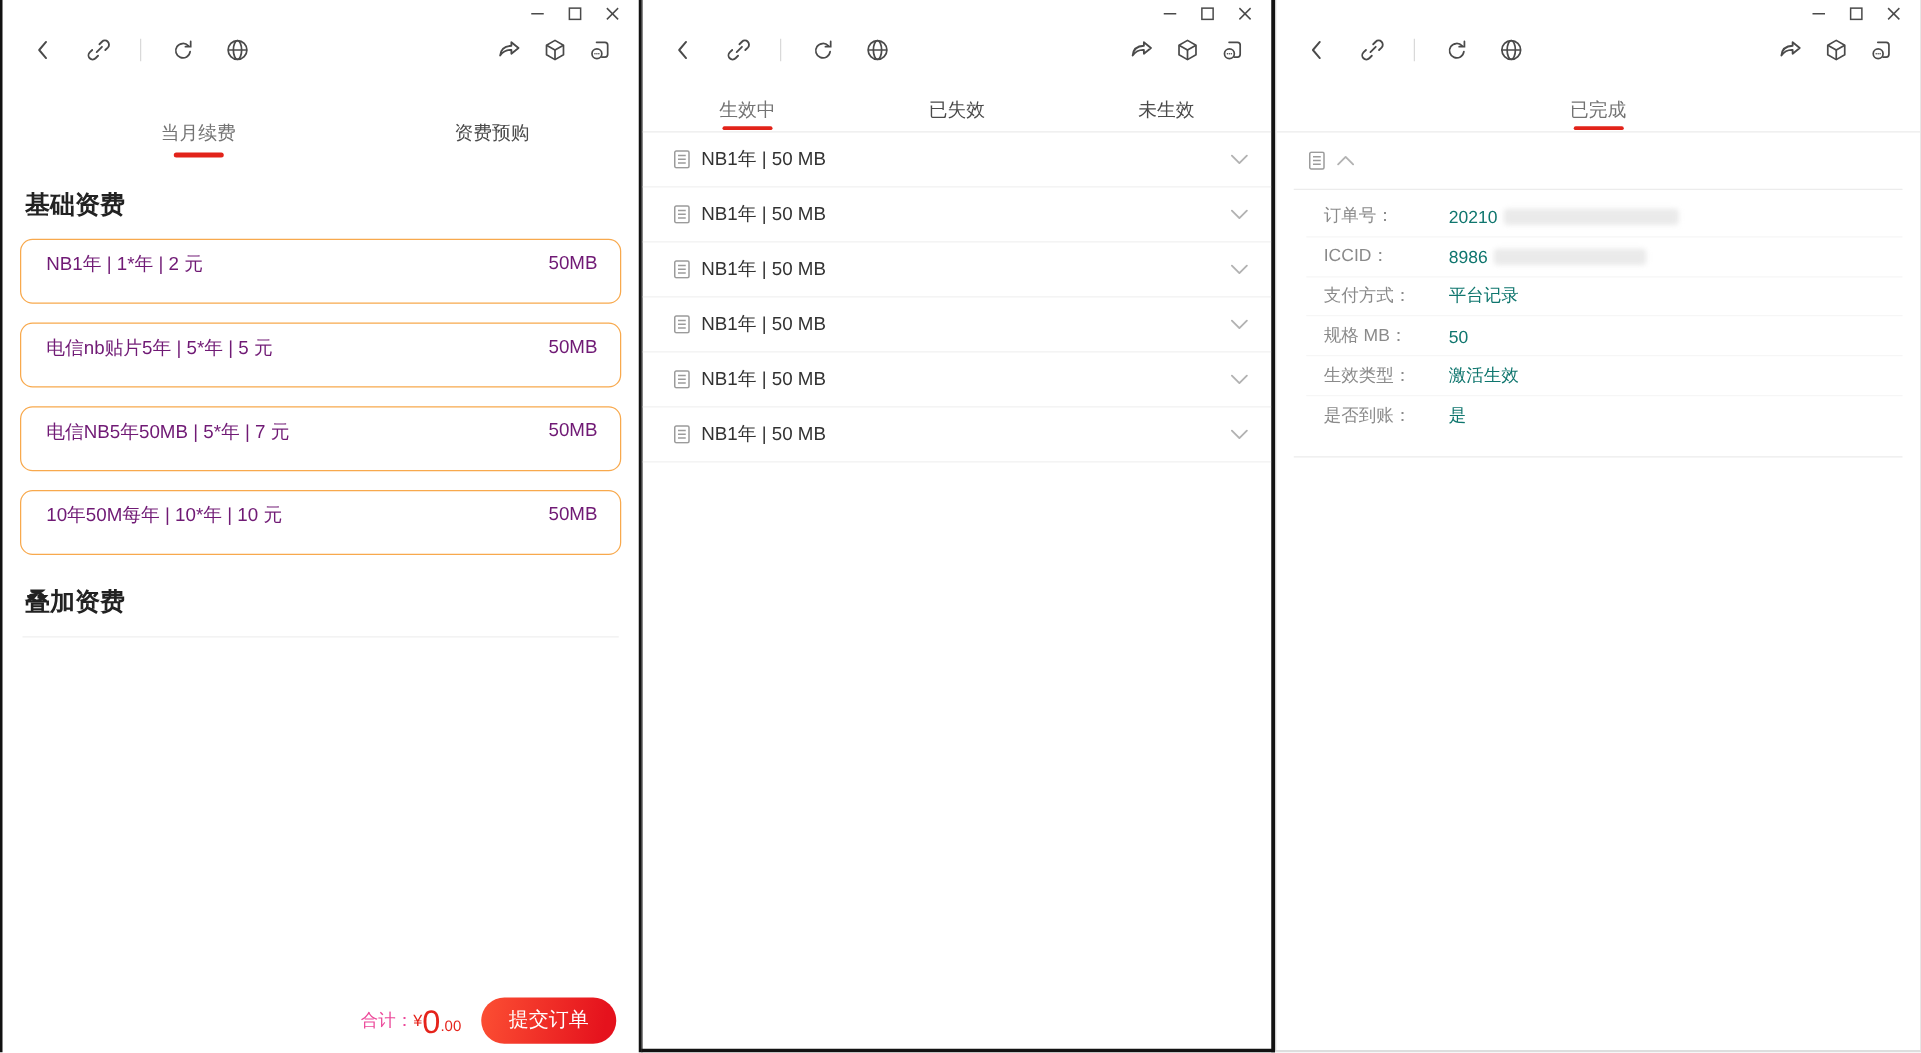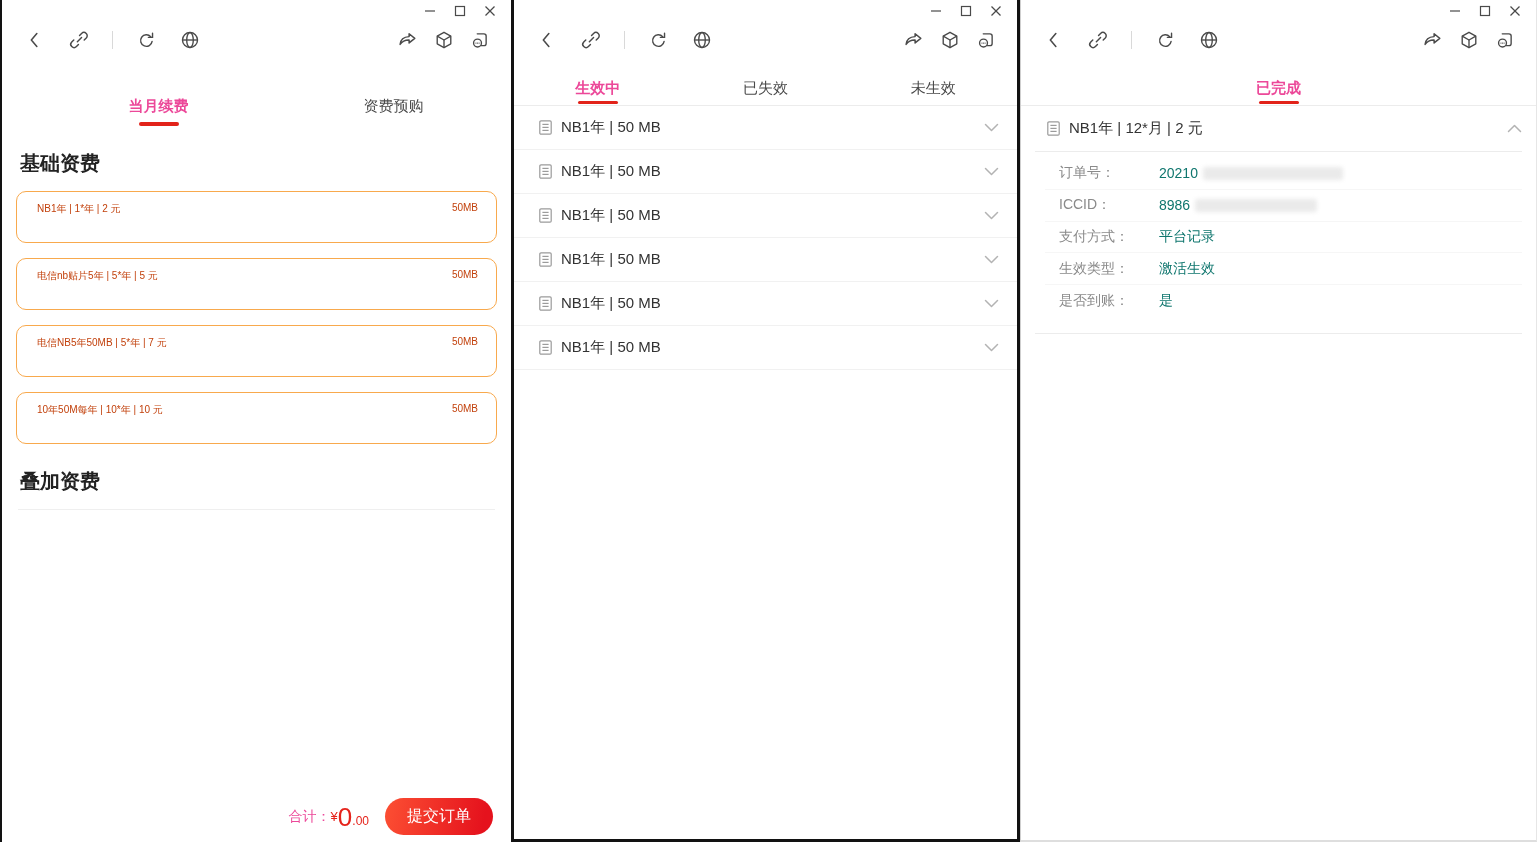--- a/index.html
+++ b/index.html
@@ -26,32 +26,32 @@
   .tb-left .tb-icon { margin-right:22px; }
   .tb-right .tb-icon { margin-left:14px; }
   .tb-sep { width:1px; height:18px; background:#d9d9d9; margin:0 22px 0 0; }
 
   
   .tabs { display:flex; }
   .tabs.p1 { margin-top:26px; height:44px;padding-left:39px; }
   .tabs.p23 { margin-top:14px; height:34px; border-bottom:1px solid #ececec; }
   .tab { flex:1; position:relative; display:flex; align-items:center; justify-content:center;
          font-size:15px; color:#4a4a4a; cursor:pointer; }
-  .tab.active { color:#ec4899; font-weight:700; }
+  .tab.active { color:#737373; font-weight:400; }
   .tab .underline { position:absolute; left:50%; transform:translateX(-50%); bottom:2px;
                     width:40px; height:4px; border-radius:2px; background:#e2231a; display:none; }
   .tabs.p23 .tab .underline { height:3px; bottom:1px; }
   .tab.active .underline { display:block; }
 
   
   .section-title { font-size:20px; font-weight:700; color:#222; margin:22px 18px 14px 18px; }
   .plan-card { margin:0 14px 15px 14px; height:52px; border:1px solid #f8a94d; border-radius:10px;
                display:flex; justify-content:space-between; align-items:flex-start;
                padding:10px 18px 0 20px; cursor:pointer; background:#fff; }
-  .plan-name, .plan-size { font-size:10px; color:#c2410c; }
+  .plan-name, .plan-size { font-size:15px; color:#701a75; }
   .overlay-divider { height:1px; background:#efefef; margin:10px 16px 0 16px; }
 
   .w1-footer { position:absolute; right:18px; bottom:7px; display:flex; align-items:center; }
   .total-label { font-size:14px; color:#ec4899; }
   .cur { font-size:13px; color:#e5231b; }
   .amt-int { font-size:26px; color:#e5231b; line-height:26px; }
   .amt-dec { font-size:12px; color:#e5231b; align-self:flex-end; margin-bottom:2px; }
   .amount-wrap { display:flex; align-items:center; }
   .submit-btn { margin-left:16px; width:108px; height:37px; border:none; border-radius:19px;
                 background:linear-gradient(100deg,#fc4f33 0%,#e5121d 90%);
@@ -478,21 +478,20 @@
         <span class="underline"></span>
       </div>
     </div>
 
     <div class="item-header">
       <span class="doc-ic">
           <svg width="13" height="15">
             <use href="#ic-doc"></use>
           </svg>
         </span>
-      <span class="row-title">NB1年 | 12*月 | 2 元</span>
       <span class="chev">
           <svg width="15" height="9">
             <use href="#ic-chev-up"></use>
           </svg>
         </span>
     </div>
 
     <div class="details">
       <div class="detail-row">
         <span class="detail-label">订单号：</span>
@@ -508,20 +507,26 @@
             <span class="redact r2"></span>
           </span>
       </div>
       <div class="detail-row">
         <span class="detail-label">支付方式：</span>
         <span class="detail-value">
             <span>平台记录</span>
           </span>
       </div>
       <div class="detail-row">
+        <span class="detail-label">规格 MB：</span>
+        <span class="detail-value">
+            <span>50</span>
+          </span>
+      </div>
+      <div class="detail-row">
         <span class="detail-label">生效类型：</span>
         <span class="detail-value">
             <span>激活生效</span>
           </span>
       </div>
       <div class="detail-row">
         <span class="detail-label">是否到账：</span>
         <span class="detail-value">
             <span>是</span>
           </span>

